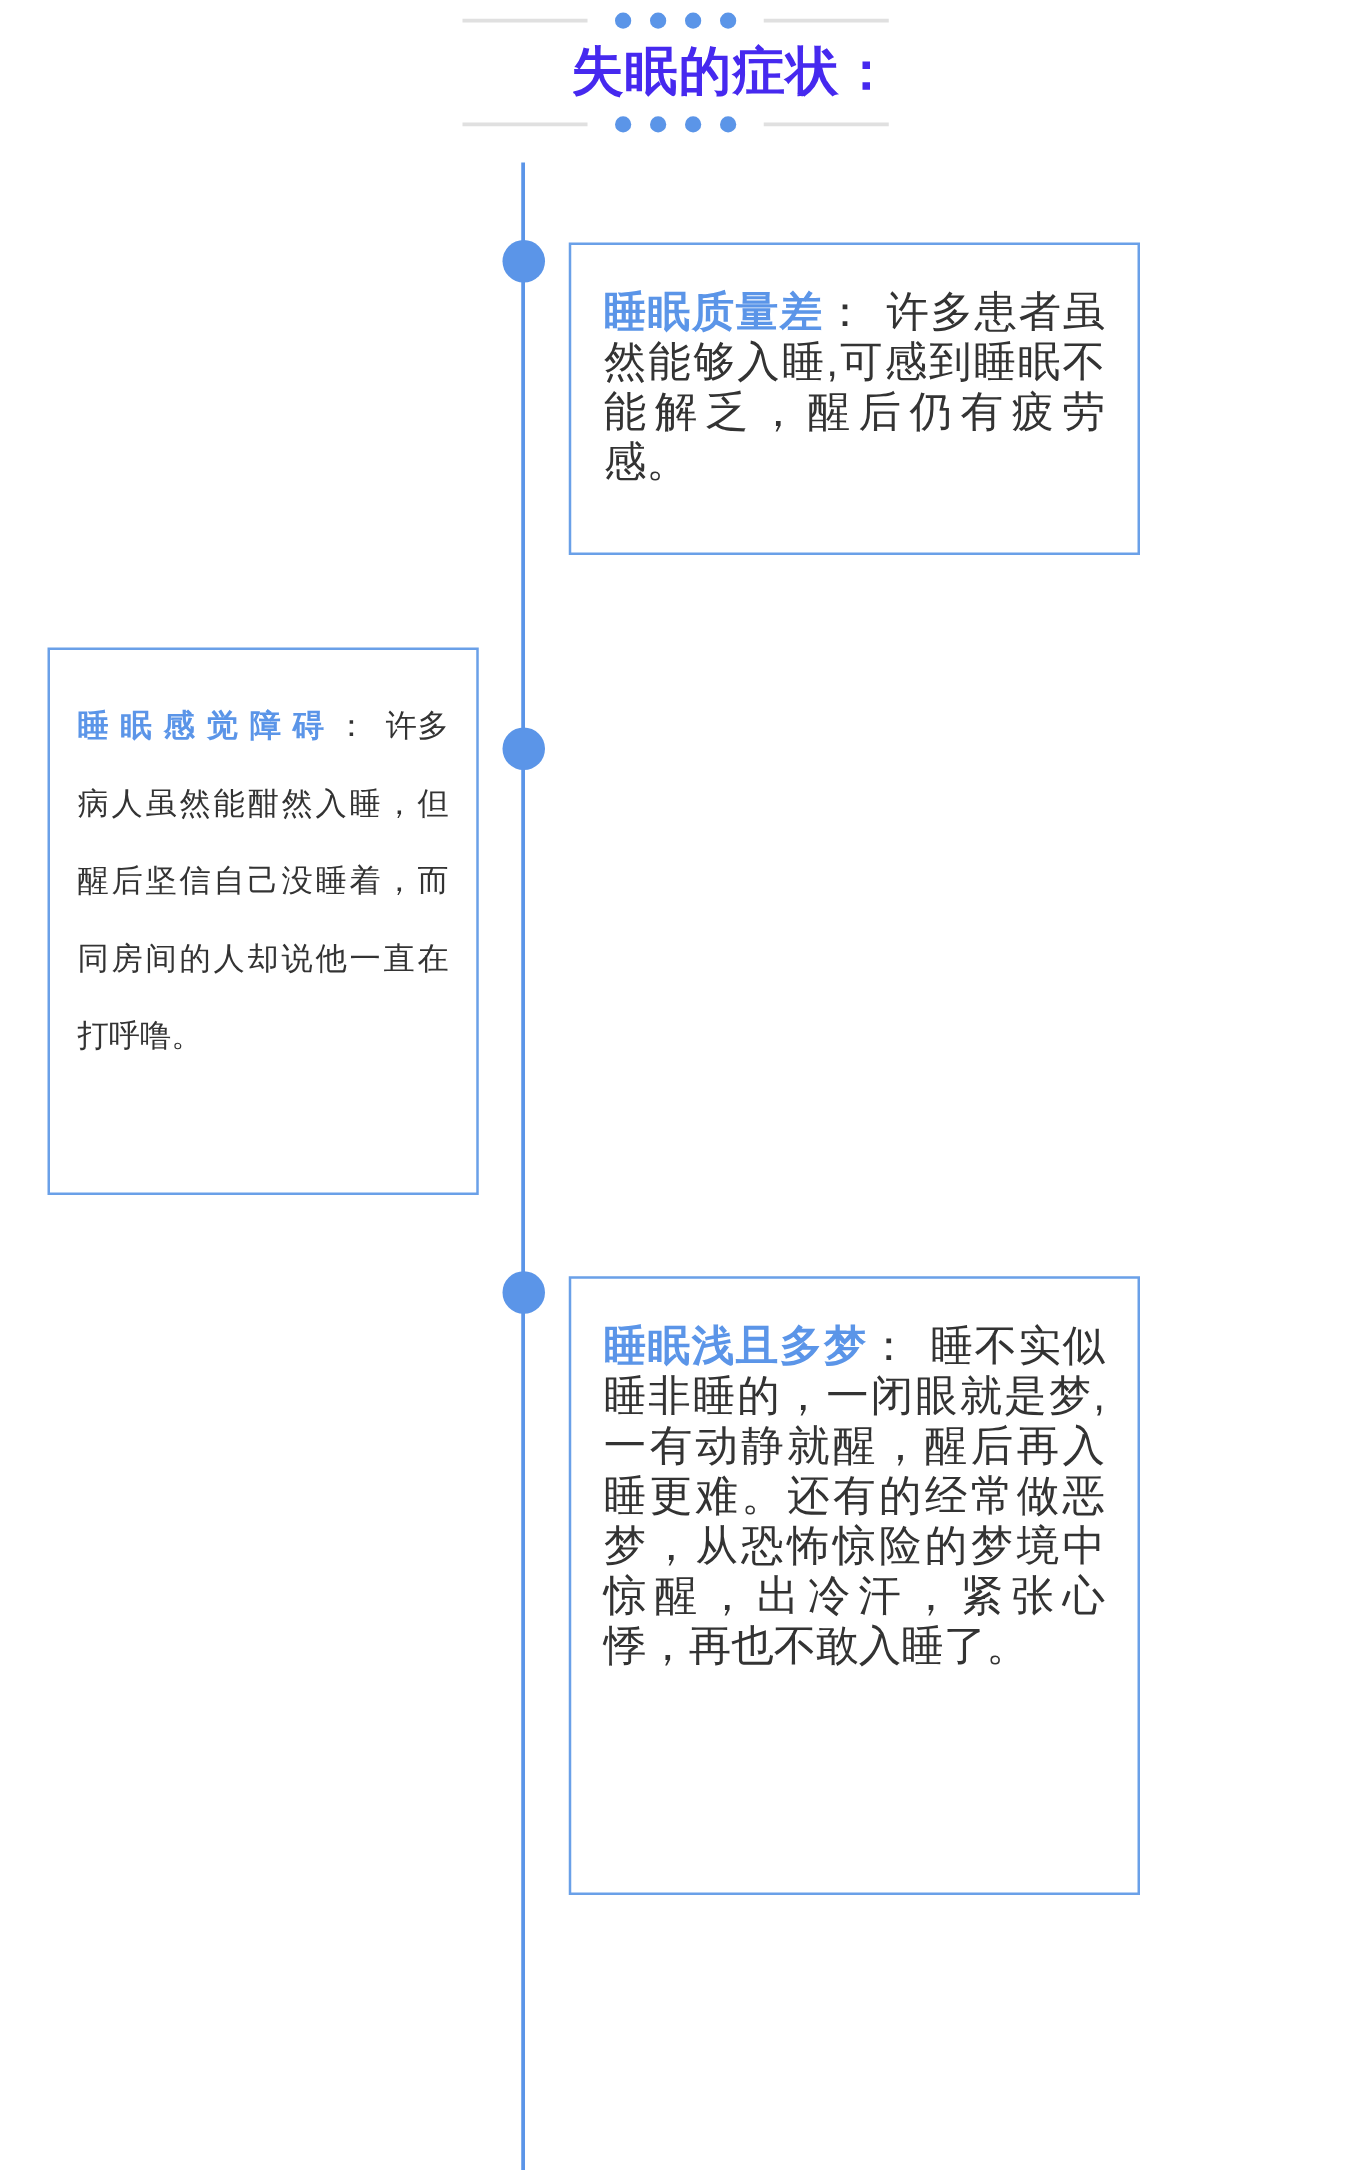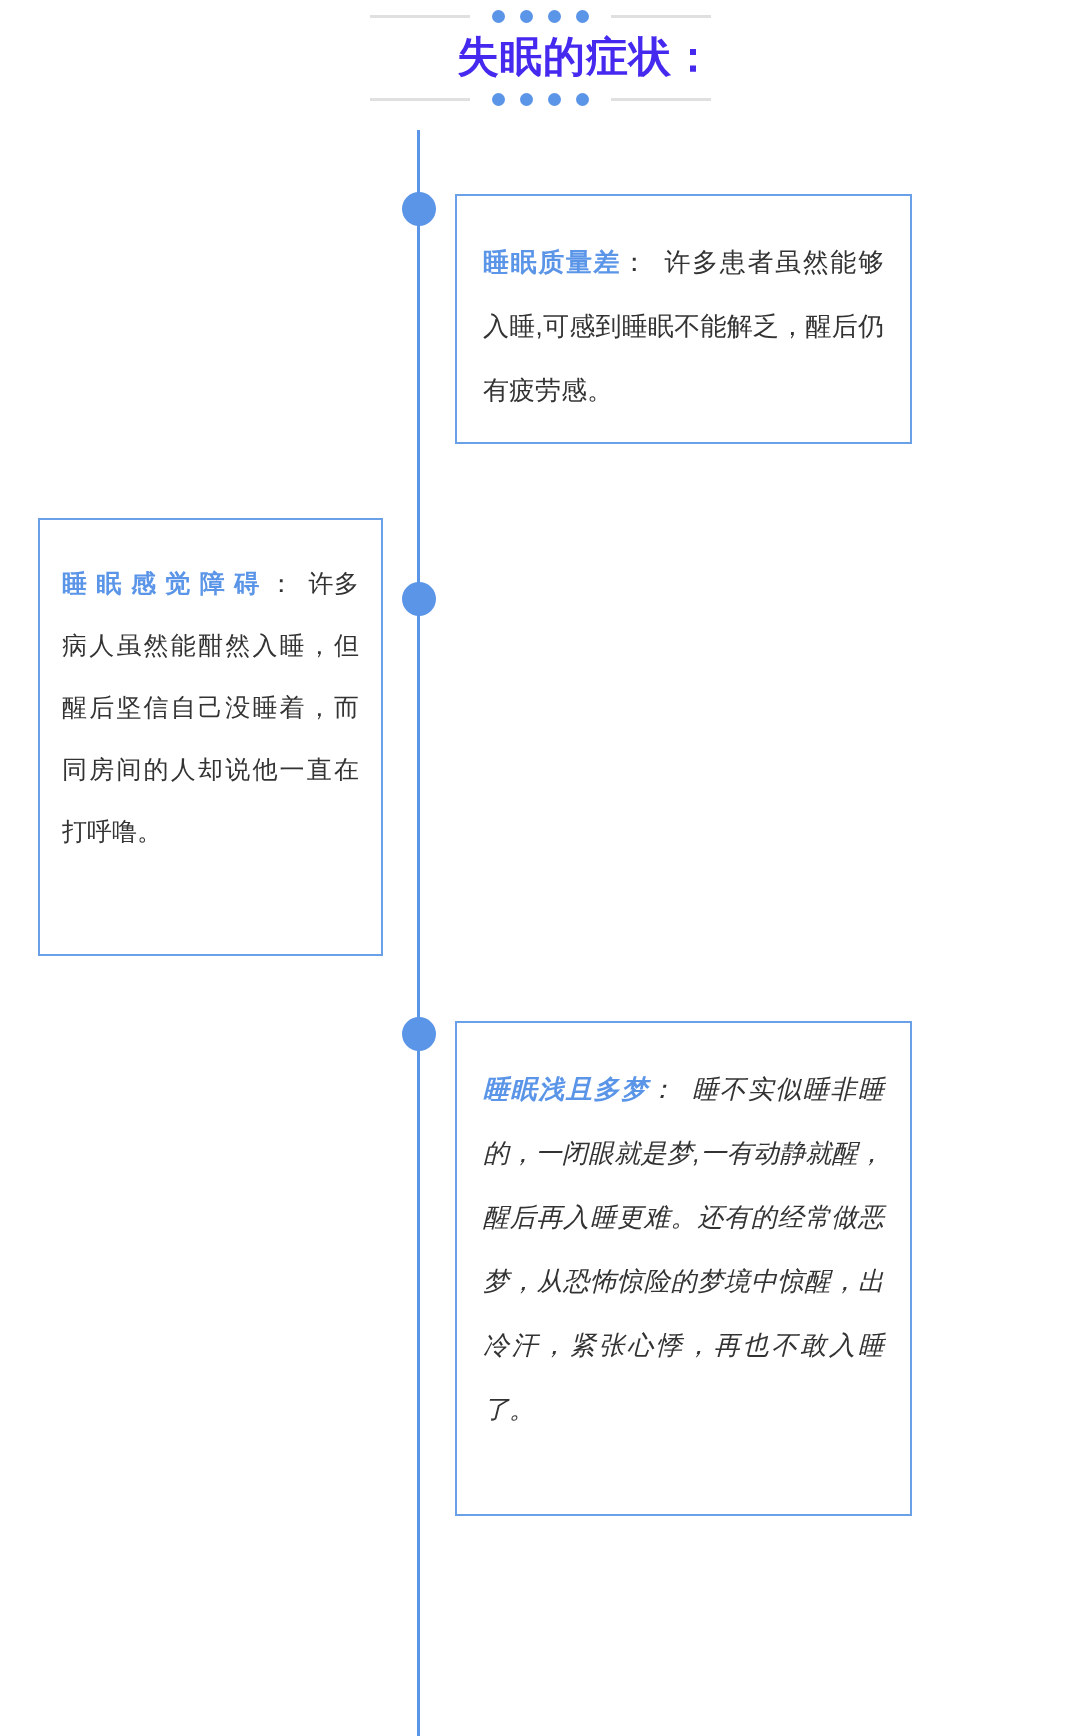--- a/index.html
+++ b/index.html
@@ -119,34 +119,34 @@
     width: 345px;
     height: 438px;
     padding: 32px 22px 22px 22px;
   }
   #card-3 {
     left: 455px;
     top: 1021px;
     width: 457px;
     height: 495px;
     padding: 34px 26px 22px 26px;
-    font-style: italic;
   }
 
   .card-body {
-    font-size: 26px;
-    line-height: 64px;
+    font-size: 34px;
+    line-height: 40px;
     color: #333333;
     text-align: justify;
     text-justify: inter-character;
     word-break: break-all;
   }
   #card-2 .card-body {
     font-size: 25px;
     line-height: 62px;
+    font-family: Liberation Mono, monospace;
   }
   .card-title {
     color: #5b95e8;
     font-weight: 700;
   }
   
   #card-2 .card-title {
     letter-spacing: 9px;
   }
   .card-colon {

